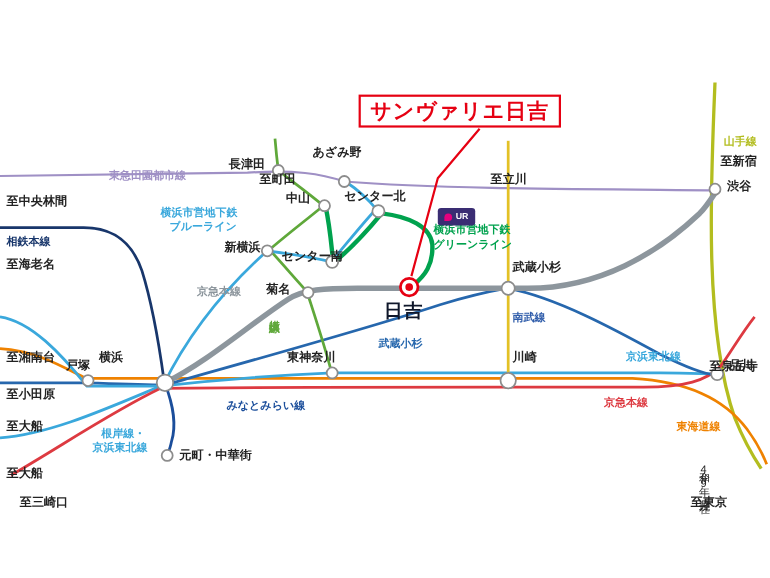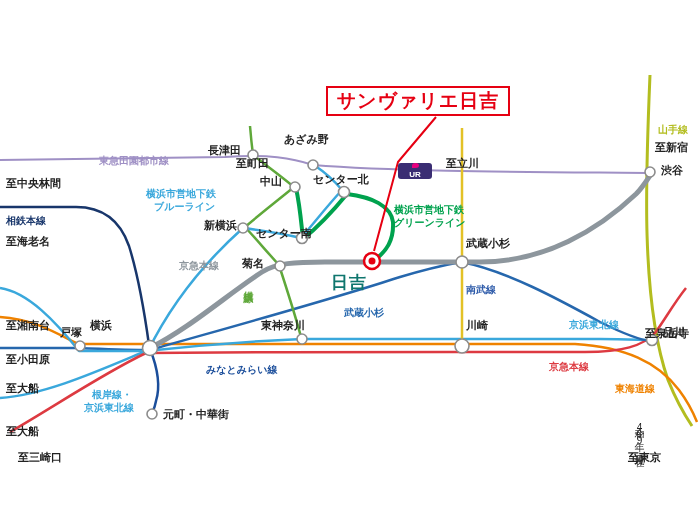--- a/index.html
+++ b/index.html
@@ -9,22 +9,22 @@
   .lbl { position:absolute; white-space:nowrap; line-height:1; font-weight:bold; color:#222; }
   .st { font-size:11px; }
   .ed { font-size:11px;margin-top:44px; }
   .ln { font-size:10px; }
   .v  { writing-mode:vertical-rl; text-orientation:upright; letter-spacing:1px; }
   .note { font-size:10px; font-weight:normal; }
   .hiyoshi { font-size:17px; letter-spacing:1px; }
   .callout { position:absolute; left:326px; top:86px; width:184px; height:30px;
              border:2.5px solid #e60012; background:#fff; display:flex; 
              justify-content:center; font-size:19px; font-weight:bold; letter-spacing:1px; }
-  .ur { position:absolute; left:398px; top:163px; width:34px; height:16px; background:#3a2d73;
-        border-radius:3px; display:flex; align-items:center; justify-content:center; gap:3px;flex-direction:column; }
+  .ur { position:absolute; left:398px; top:189px; width:34px; height:16px; background:#3a2d73;
+        border-radius:3px; display:flex; align-items:center; justify-content:center; gap:3px; }
   .ur .mark { width:7px; height:7px; background:#e6007e; border-radius:50% 50% 50% 0; }
   .ur .txt { color:#fff; font-size:8px; font-weight:bold; line-height:1; }
 </style>
 </head>
 <body>
 
 <div class="map">
 
   <svg width="700" height="525" viewBox="0 0 700 525">
 
@@ -88,21 +88,21 @@
   <span class="lbl st" style="left:204px;top:220px">新横浜</span>
   <span class="lbl st" style="left:242px;top:258px">菊名</span>
   <span class="lbl st" style="left:466px;top:238px">武蔵小杉</span>
   <span class="lbl st" style="left:261px;top:320px">東神奈川</span>
   <span class="lbl st" style="left:90px;top:320px">横浜</span>
   <span class="lbl st" style="left:60px;top:327px">戸塚</span>
   <span class="lbl st" style="left:466px;top:320px">川崎</span>
   <span class="lbl st" style="left:663px;top:327px">品川</span>
   <span class="lbl st" style="left:661px;top:165px">渋谷</span>
   <span class="lbl st" style="left:163px;top:409px">元町・中華街</span>
-  <span class="lbl hiyoshi" style="left: 331px; top: 274px; color: #0f766e;">日吉</span>
+  <span class="lbl hiyoshi" style="left: 349px; top: 274px; color: #0f172a;">日吉</span>
 
   <span class="lbl ln" style="left: 99px; top: 125px; color: rgb(159, 144, 197); margin-top: 31px;">東急田園都市線</span>
   <span class="lbl ln" style="left: 621px; top: 125px; color: rgb(179, 189, 31); padding-left: 37px;">山手線</span>
   <span class="lbl ln" style="left: 6px; top: 216px; color: rgb(24, 54, 107);">相鉄本線</span>
   <span class="lbl ln" style="left: 146px; top: 189px; color: rgb(58, 168, 220);">横浜市営地下鉄</span>
   <span class="lbl ln" style="left: 154px; top: 202px; color: rgb(58, 168, 220);">ブルーライン</span>
   <span class="lbl ln" style="left: 394px; top: 205px; color: rgb(0, 162, 78);">横浜市営地下鉄</span>
   <span class="lbl ln" style="left: 394px; top: 218px; color: rgb(0, 162, 78);">グリーンライン</span>
   <span class="lbl ln" style="left: 179px; top: 261px; color: rgb(141, 150, 157);">京急本線</span>
   <span class="lbl ln v" style="left: 243px; top: 283px; color: rgb(95, 168, 58);">横浜線</span>

